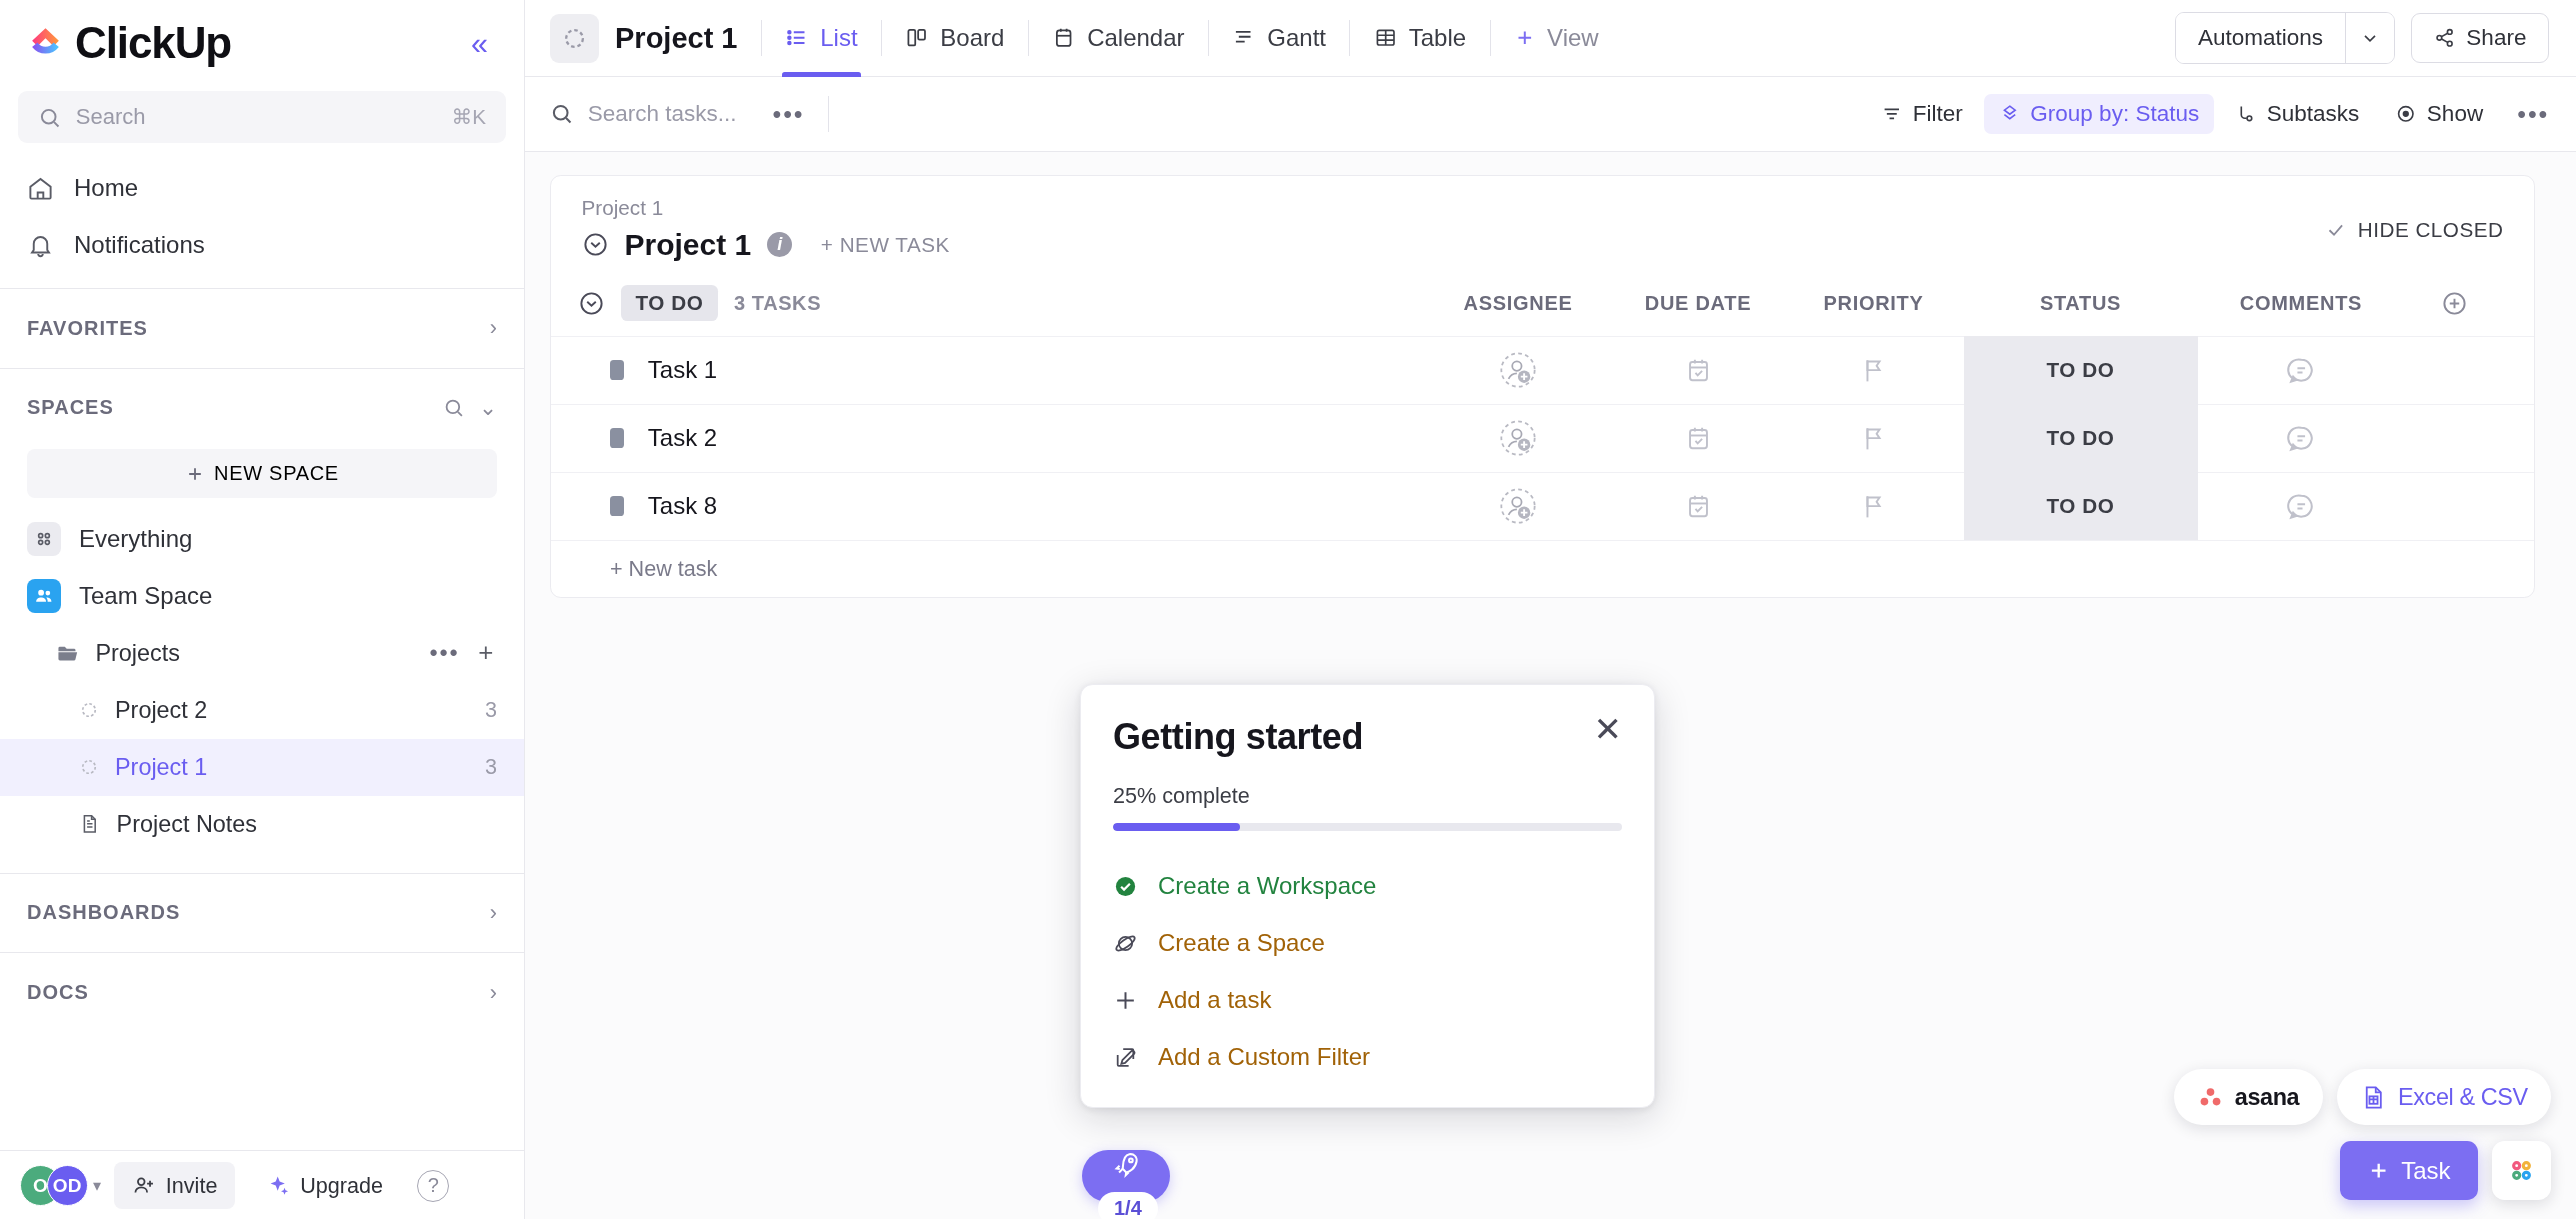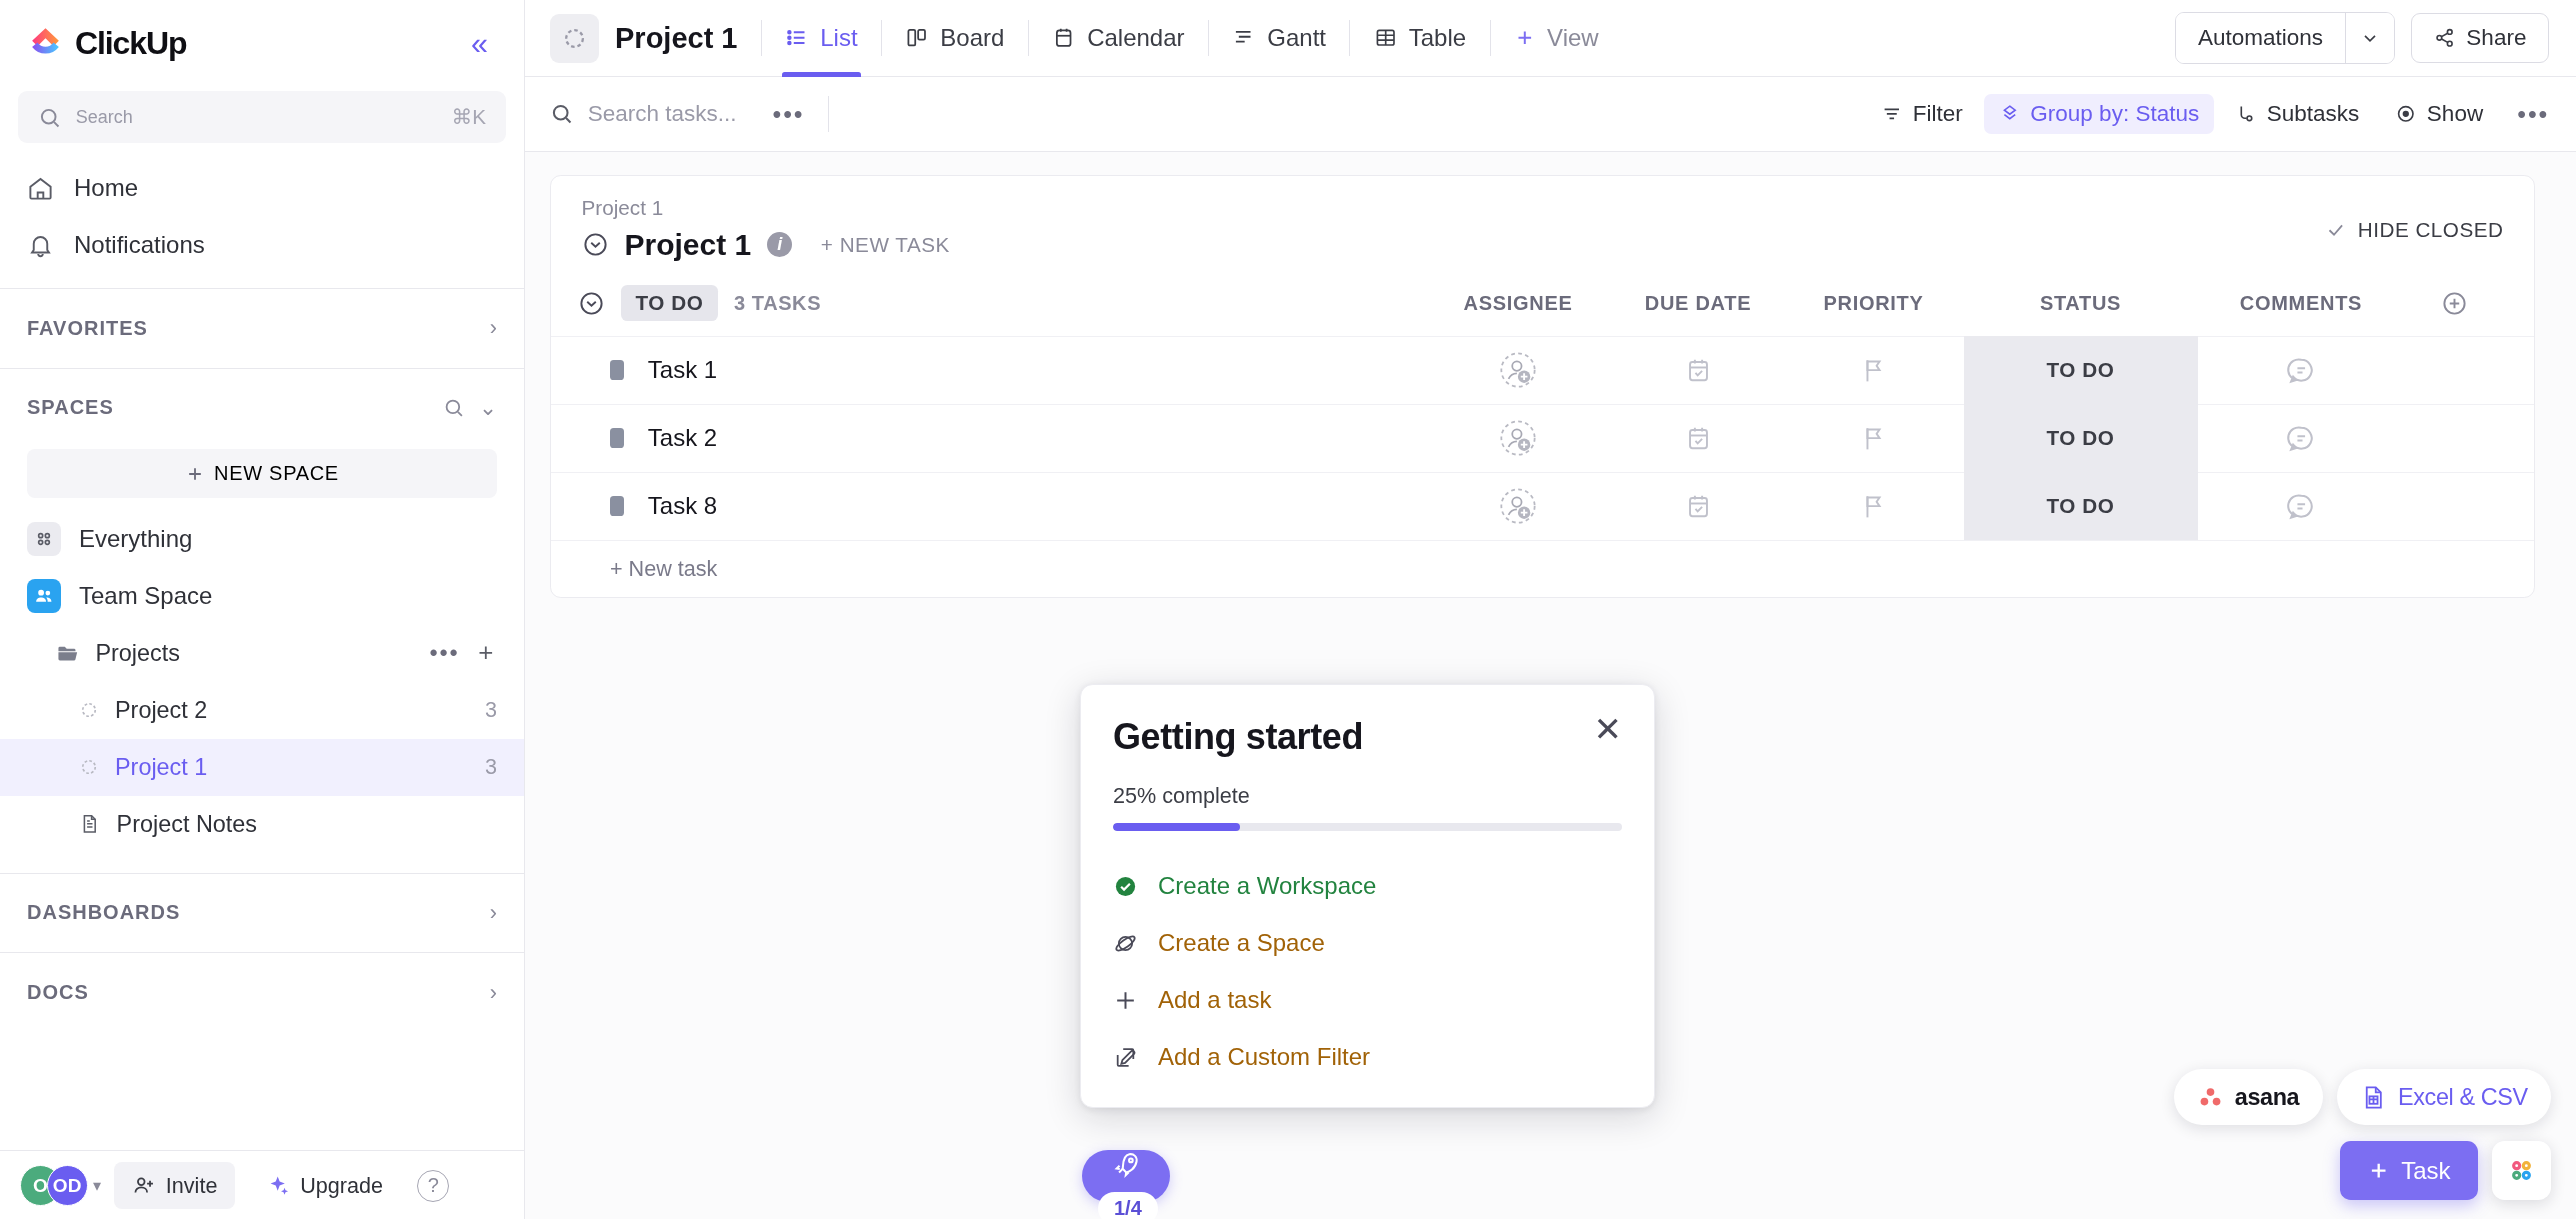--- a/index.html
+++ b/index.html
@@ -20,34 +20,34 @@
     display: flex; flex-direction: column;
     position: relative;
   }
   .sb-top {
     height: 86px; display: flex; align-items: center;
     padding: 0 27px 0 25px; justify-content: space-between;
   }
   .logo-wrap { display: flex; align-items: center; gap: 9px; }
   .logo-mark { width: 41px; height: 41px; flex: none; }
   .logo-text {
-    font-size: 32px; font-weight: bold; color: #0f0f14;
+    font-size: 44px; font-weight: bold; color: #0f0f14;
     letter-spacing: -1.1px;
   }
   .collapse-btn {
     color: #6a5df0; font-size: 30.5px; line-height: 1;
     cursor: pointer; padding: 5.4px 9px;
   }
   .sb-search {
     margin: 5.4px 18px 10.8px 18px;
     height: 52px; background: #f5f5f8; border-radius: 9px;
     display: flex; align-items: center; padding: 0 20px; gap: 14.4px;
     cursor: text;
   }
-  .sb-search .ph { flex: 1; font-size: 18px; color: #9a9aa8; }
+  .sb-search .ph { flex: 1; font-size: 22px; color: #9a9aa8; }
   .sb-search .kbd { font-size: 20.7px; color: #a6a6b3; }
   .nav-list { padding: 5.4px 0 9px 0; }
   .nav-item {
     height: 57px; display: flex; align-items: center; gap: 20px;
     padding: 0 27px; cursor: pointer; font-size: 24px; color: #2f3138;
   }
   .sb-divider { height: 0.9px; background: #e8e8ed; margin: 5.4px 0; }
   .sec-head {
     height: 68px; display: flex; align-items: center; justify-content: space-between;
     padding: 0 27px; cursor: pointer;

